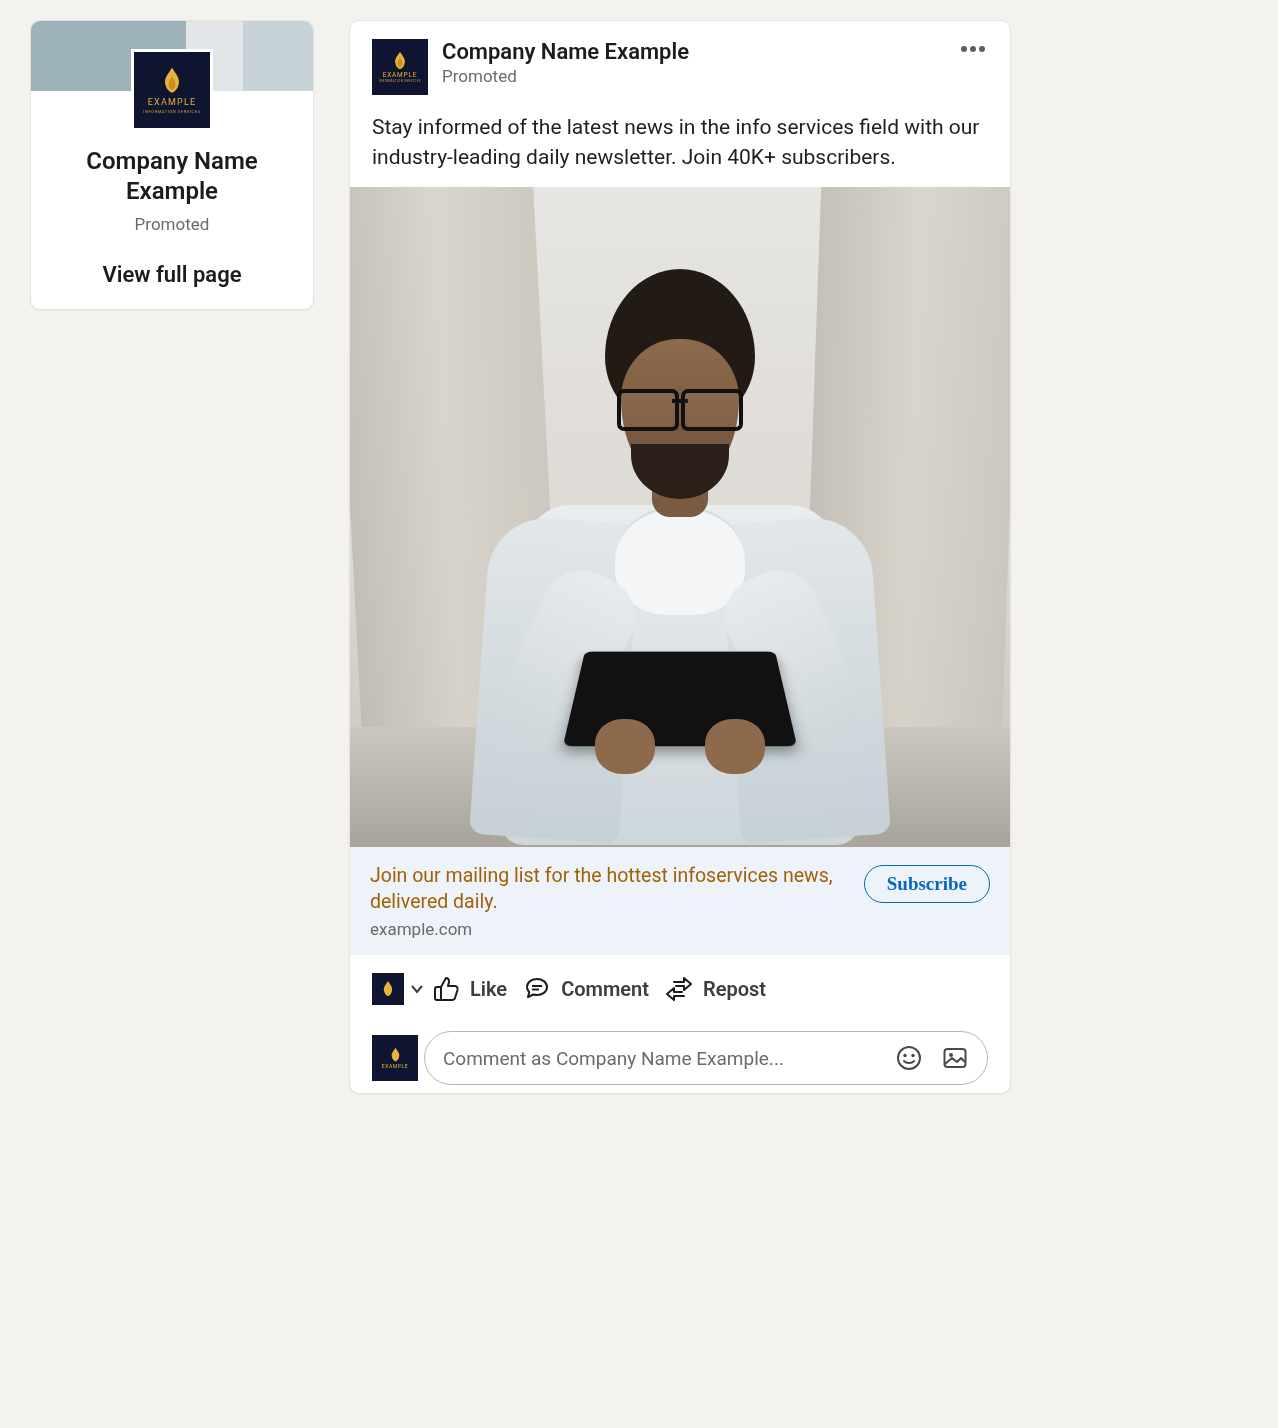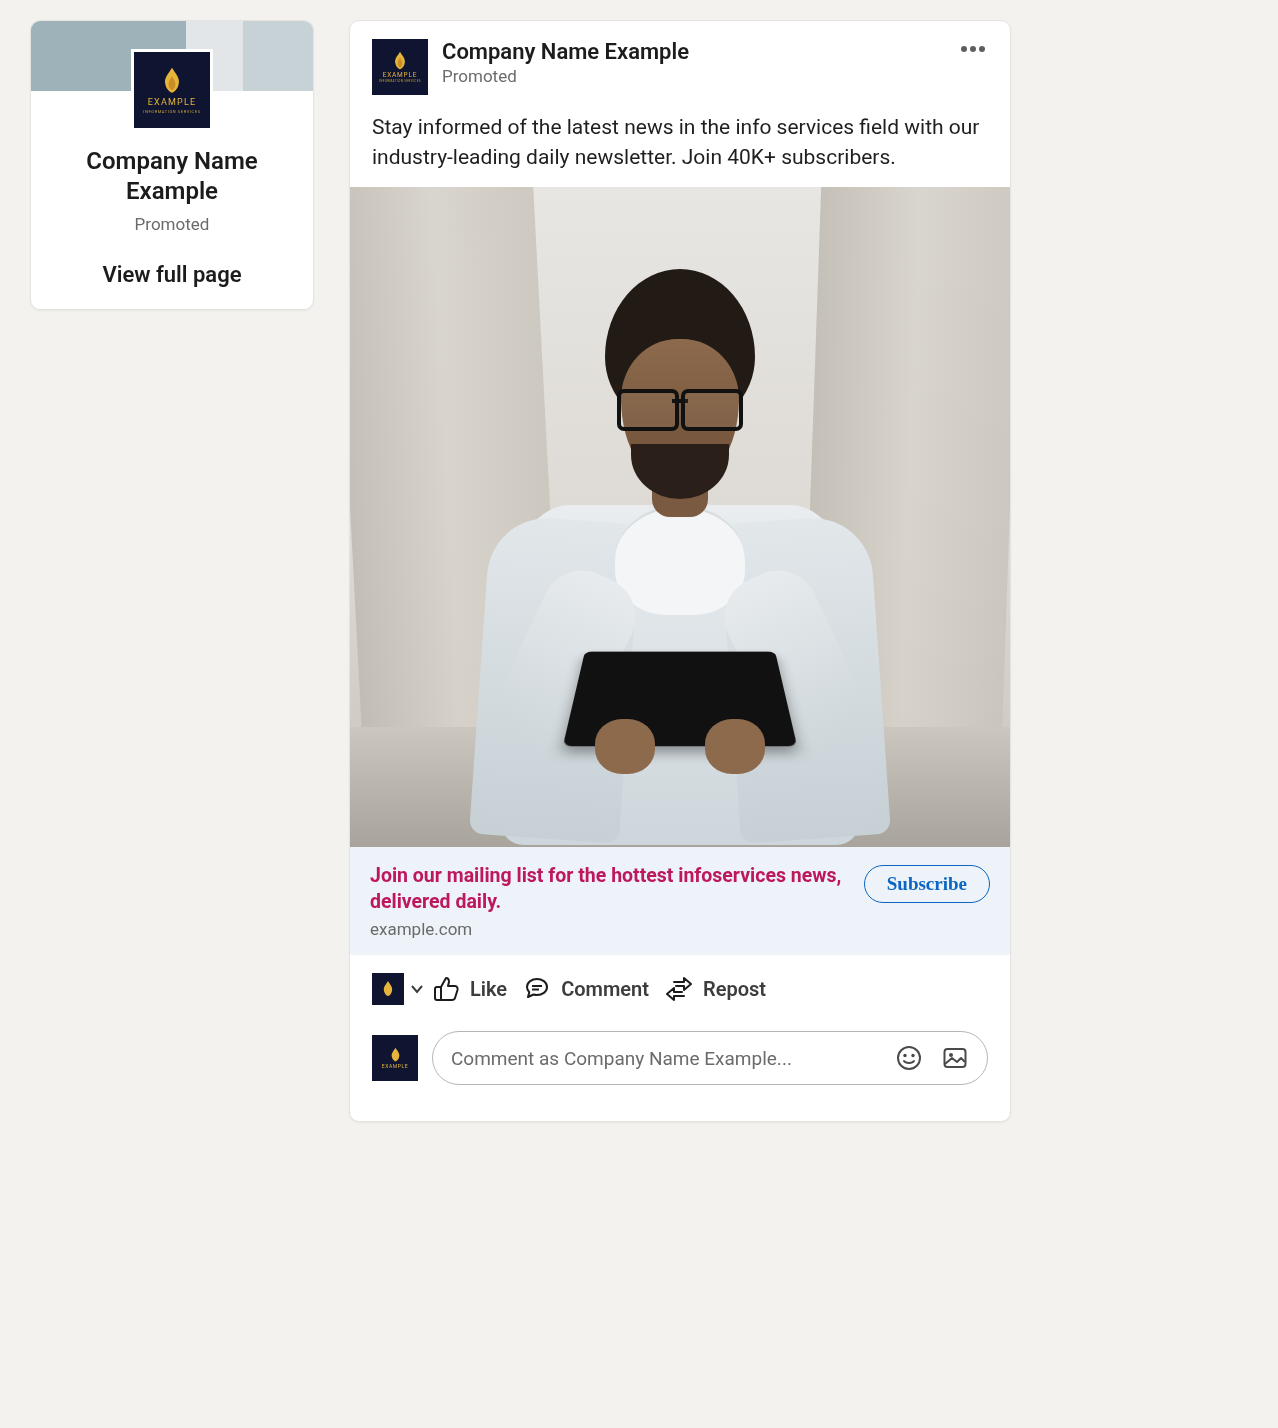--- a/index.html
+++ b/index.html
@@ -144,22 +144,22 @@
     padding: 16px 20px 16px;
     display: flex;
     align-items: center;
     gap: 12px;
   }
   .cta-text {
     flex: 1;
   }
   .cta-headline {
     font-size: 19.5px;
-    font-weight: 700;
-    color: #be185d;
+    font-weight: 400;
+    color: #a16207;
     line-height: 1.35;
   }
   .cta-domain {
     margin-top: 4px;
     font-size: 17px;
     color: #6b6b6b;
   }
   .cta-btn {
     align-self: flex-start;
     padding: 7px 22px;
@@ -200,24 +200,24 @@
     border: none;
     cursor: pointer;
     font-size: 20px;
     font-weight: 600;
     color: #3d3d3d;
     padding: 10px 8px;
   }
   .action-btn svg { width: 28px; height: 28px; }
 
   .comment-row {
-    padding: 18px 22px 36px;
-    display: flex;
-    align-items: center;
-    gap: 14px;
+    padding: 18px 22px 8px;
+    display: flex;
+    align-items: center;
+    gap: 6px;
     justify-content: flex-end;
   }
   .comment-avatar {
     width: 46px; height: 46px;
     background: #0f1530;
     display: flex; flex-direction: column;
     align-items: center; justify-content: center;
     flex-shrink: 0;
   }
   .comment-avatar .logo-flame { width: 11px; height: 16px; }

